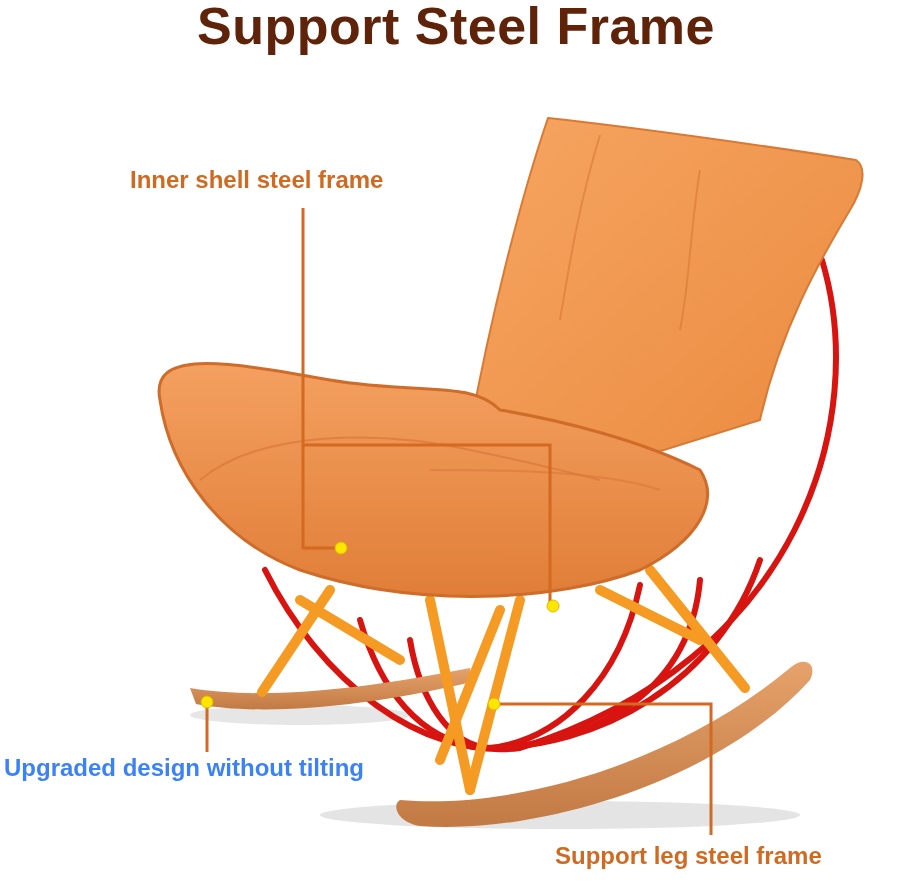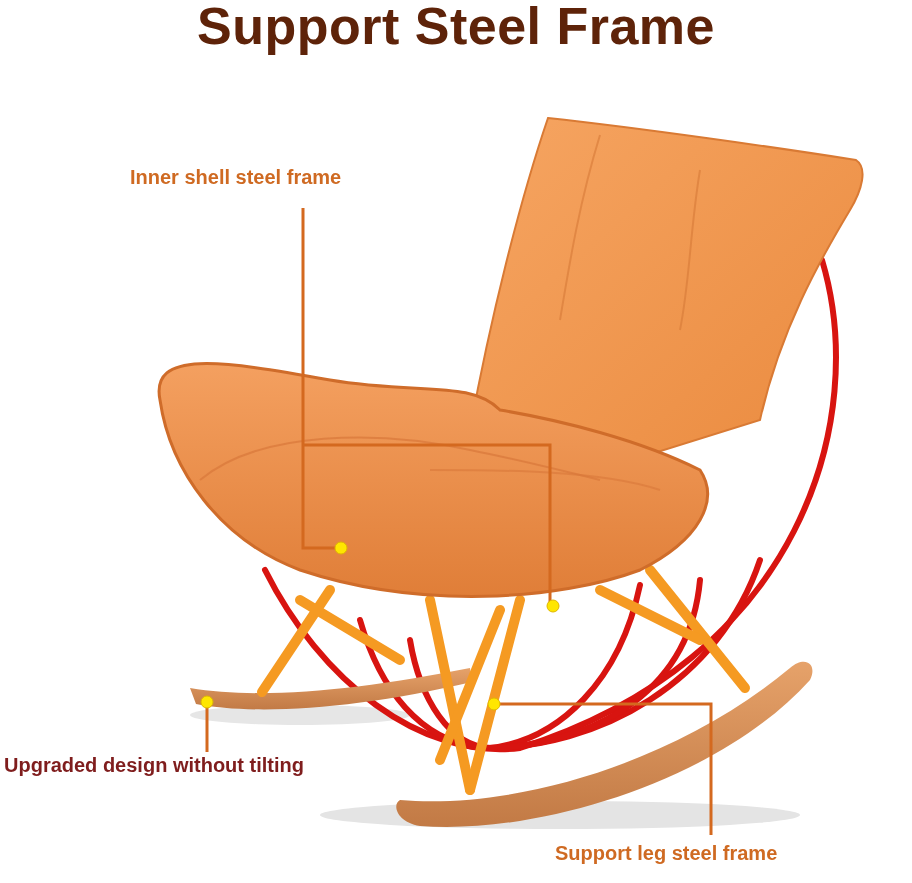--- a/index.html
+++ b/index.html
@@ -1,20 +1,20 @@
 <!DOCTYPE html>
 <html><head>
 <meta charset="utf-8">
 <style>
   html, body { margin: 0; padding: 0; background: #ffffff; }
   body { width: 912px; height: 883px; position: relative; overflow: hidden;
          font-family: "Liberation Sans", "DejaVu Sans", sans-serif; }
   .title { position: absolute; left: 0; top: -4px; width: 912px; text-align: center;
            font-weight: bold; font-size: 52px; letter-spacing: 0.5px; }
-  .label { position: absolute; font-weight: bold; font-size: 20px; white-space: nowrap; }
+  .label { position: absolute; font-weight: bold; font-size: 24px; white-space: nowrap; }
   #lbl-inner { left: 130px; top: 166px; }
   #lbl-upgraded { left: 4px; top: 754px; }
   #lbl-support { left: 555px; top: 842px; }
   svg.scene { position: absolute; left: 0; top: 0; }
 </style>
 </head>
 <body>
 
 <div class="title" style="color: rgb(94, 35, 9);">Support Steel Frame</div>
 
@@ -80,14 +80,14 @@
 
   <g fill="#ffe600" stroke="#e0b800" stroke-width="1">
     <circle cx="341" cy="548" r="6"></circle>
     <circle cx="553" cy="606" r="6"></circle>
     <circle cx="207" cy="702" r="6"></circle>
     <circle cx="494" cy="704" r="6"></circle>
   </g>
 </svg>
 
 <div class="label" id="lbl-inner" style="color: rgb(207, 106, 34);">Inner shell steel frame</div>
-<div class="label" id="lbl-upgraded" style="color: #7f1d1d;">Upgraded design without tilting</div>
+<div class="label" id="lbl-upgraded" style="color: #3b82f6;">Upgraded design without tilting</div>
 <div class="label" id="lbl-support" style="color: rgb(207, 106, 34); text-align: center;">Support leg steel frame</div>
 
 </body></html>

